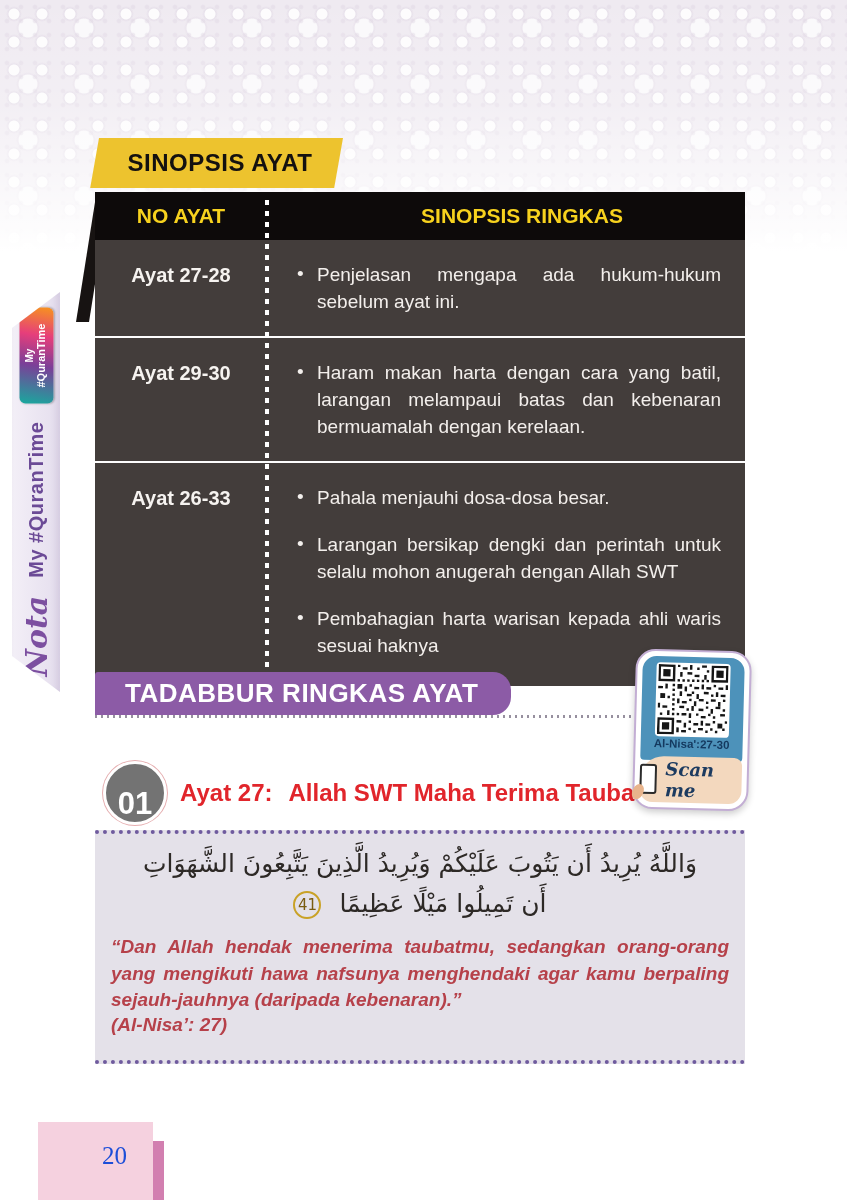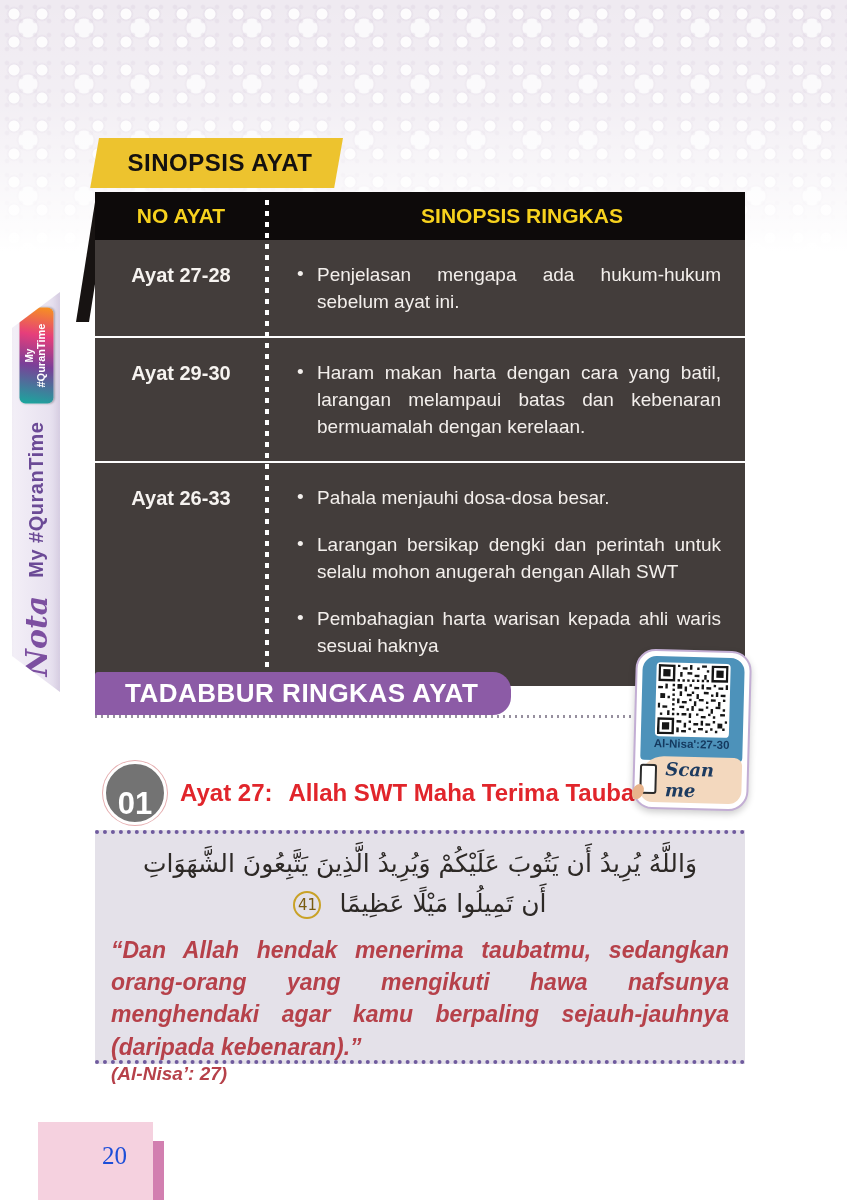--- a/index.html
+++ b/index.html
@@ -102,21 +102,21 @@
 
   
   .verse-box { position:absolute; left:95px; top:830px; width:650px; height:234px;
     box-sizing:border-box; background:#e4e1e9;
     border-top:4px dotted #6f5b9e; border-bottom:4px dotted #6f5b9e; z-index:2; }
   .arabic { direction:rtl; text-align:center; color:#2d2926; font-size:25px;
     line-height:1.6; padding:10px 22px 2px; font-family:"DejaVu Sans",sans-serif; }
   .verse-orn { display:inline-block; min-width:28px; height:28px; line-height:24px;
     border:2px solid #c9a227; border-radius:50%; font-size:15px; color:#7a5c10;
     vertical-align:middle; margin:0 10px 0 0; text-align:center; box-sizing:border-box; }
-  .translation { color:#b6414a; font-weight:bold; font-style:italic; font-size:23px;
+  .translation { color:#b6414a; font-weight:bold; font-style:italic; font-size:19px;
     line-height:1.4; text-align:justify; padding:8px 16px 0; }
   .reference { color:#b6414a; font-weight:bold; font-style:italic; font-size:19px;
     padding:0 16px; }
 
   
   .page-tab { position:absolute; left:38px; top:1122px; width:115px; height:78px;
     background:#f5d1df; z-index:2; }
   .page-num { text-align:right; padding:20px 26px 0 0; color:#1d4ed8;
     font-family:"Liberation Serif",serif; font-size:25px; }
   .page-strip { position:absolute; left:153px; top:1141px; width:11px; height:59px;

